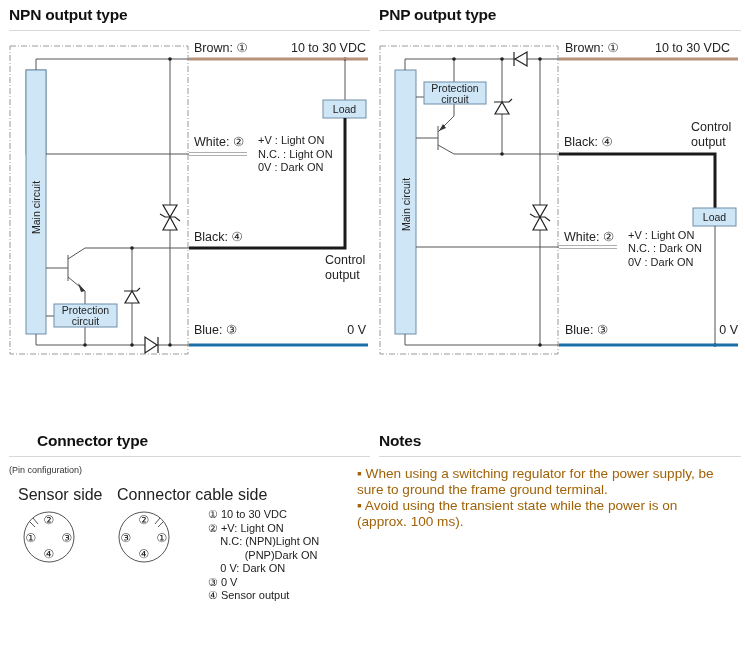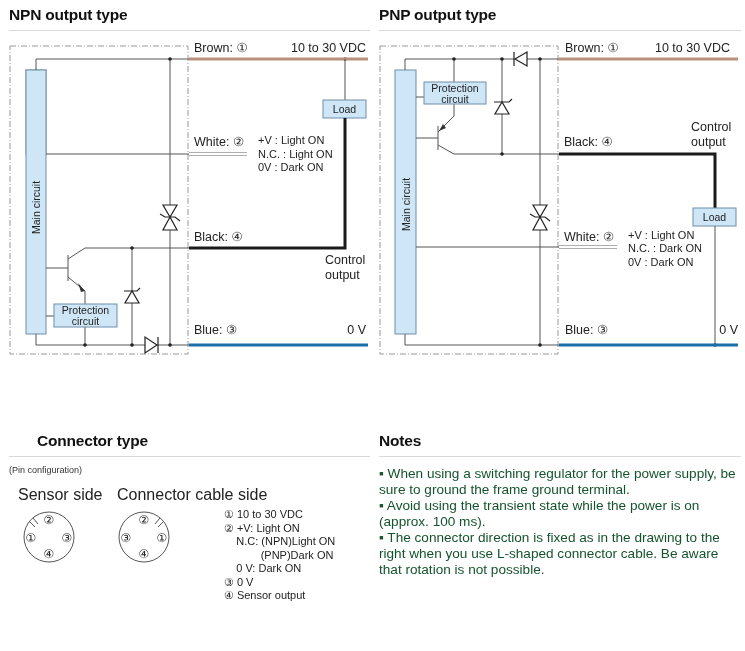--- a/index.html
+++ b/index.html
@@ -9,26 +9,26 @@
     position: absolute; font-family: "Liberation Sans", sans-serif; font-weight: bold;
     font-size: 15.5px; color: #111; letter-spacing: -0.2px;
   }
   .rule { position: absolute; height: 1px; background: #d8d8d8; }
   svg { position: absolute; overflow: visible; }
   svg text { font-family: "Liberation Sans", sans-serif; fill: #222; }
   .lbl { font-size: 12.5px; }
   .sm { font-size: 11px; }
   .box-text { font-size: 10.5px; }
   .notes {
-    position: absolute; left: 379px; top: 466px; width: 362px;
-    font-size: 13.6px; line-height: 16px; color: #14532d;
+    position: absolute; left: 357px; top: 466px; width: 362px;
+    font-size: 13.6px; line-height: 16px; color: #a16207;
     font-family: "Liberation Sans", sans-serif;
   }
   .note-item { display: block; }
-  .pin-legend { position: absolute; left: 208px; top: 508px; font-size: 11px; line-height: 13.5px; color: #222; font-family: "Liberation Sans", sans-serif; margin-left: 16px; }
+  .pin-legend { position: absolute; left: 208px; top: 508px; font-size: 11px; line-height: 13.5px; color: #222; font-family: "Liberation Sans", sans-serif; }
   .pin-legend div { white-space: pre; }
   .pin-config { position: absolute; left: 9px; top: 465px; font-size: 9px; color: #333; text-align: right; }
   .side-label { position: absolute; top: 486px; font-size: 16px; color: #222; }
 </style>
 </head>
 <body>
 
 <div class="section-title" style="left:9px;top:6px;">NPN output type</div>
 <div class="rule" style="left:9px;top:30px;width:361px;"></div>
 
@@ -217,14 +217,13 @@
   <div>    0 V: Dark ON</div>
   <div>③ 0 V</div>
   <div>④ Sensor output</div>
 </div>
 
 <div class="section-title" style="left:379px;top:432px;">Notes</div>
 <div class="rule" style="left:379px;top:456px;width:362px;"></div>
 <div class="notes">
   <span class="note-item">▪ When using a switching regulator for the power supply, be sure to ground the frame ground terminal.</span>
   <span class="note-item">▪ Avoid using the transient state while the power is on (approx. 100 ms).</span>
-  <span class="note-item">▪ The connector direction is fixed as in the drawing to the right when you use L-shaped connector cable. Be aware that rotation is not possible.</span>
 </div>
 
 </body></html>

